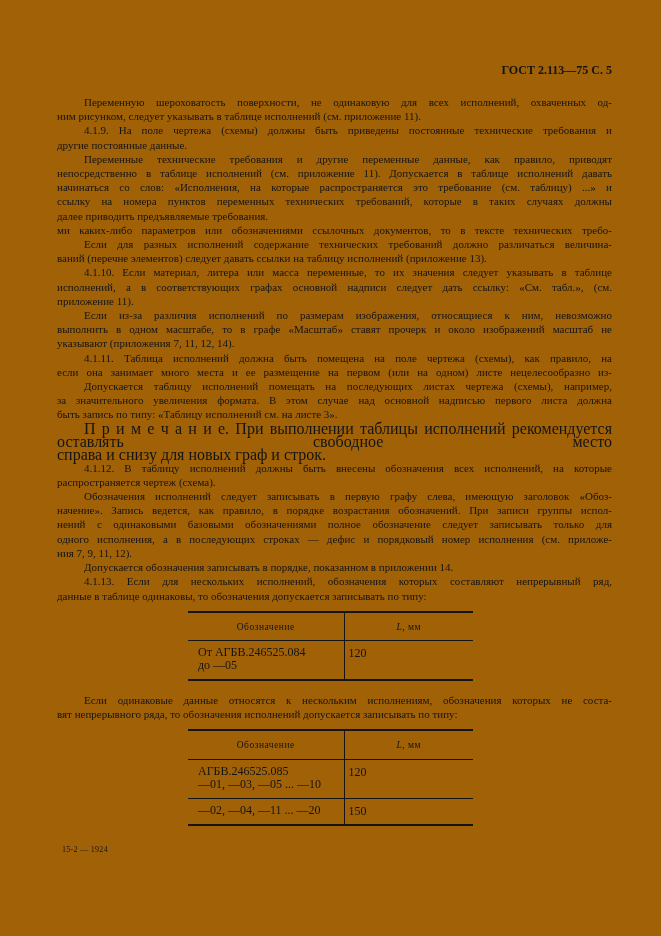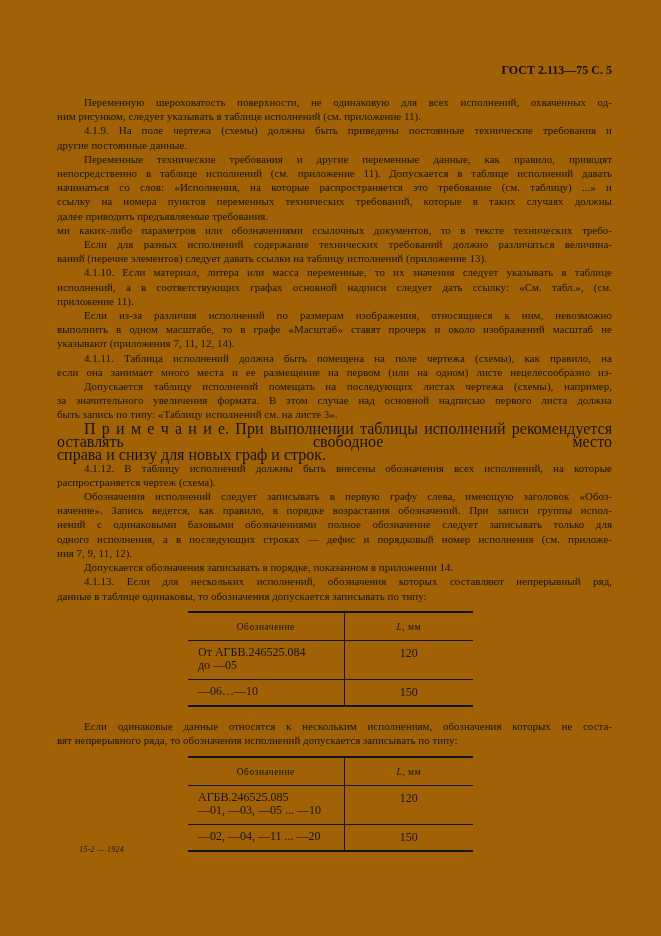--- a/index.html
+++ b/index.html
@@ -46,30 +46,29 @@
   table.gtable thead th {
     border-bottom: 1px solid #141414;
     font-size: 9.5px;
     text-align: center;
     padding: 7px 4px 6px 4px;
     letter-spacing: 0.5px;
   }
   table.gtable tbody td { border-bottom: 1px solid #141414; font-size: 12px; padding: 5px 4px 6px 4px; }
   table.gtable tbody tr:last-child td { border-bottom: none; }
   table.gtable td.col-designation { text-align: left; padding-left: 10px; }
-  table.gtable td.col-value { text-align: center; }
+  table.gtable td.col-value { text-align: left; }
   table.gtable .cell-line { line-height: 13.5px; }
   .col-sym { font-style: italic; }
   .footer {
     position: absolute;
-    left: 79px;
+    left: 62px;
     top: 845px;
     font-size: 8px;
     letter-spacing: 0.3px;
-    font-style: italic;
   }
 </style>
 </head>
 <body>
 
 <div class="page">
   <div class="header">ГОСТ 2.113—75 С. 5</div>
   <div class="content">
       <div class="para normal">
         <div class="line first">Переменную шероховатость поверхности, не одинаковую для всех исполнений, охваченных од-</div>
@@ -140,26 +139,20 @@
           </tr>
         </thead>
         <tbody>
           <tr>
             <td class="col-designation">
               <div class="cell-line">От АГБВ.246525.084</div>
               <div class="cell-line">до —05</div>
             </td>
             <td class="col-value">120</td>
           </tr>
-          <tr>
-            <td class="col-designation">
-              <div class="cell-line">—06…—10</div>
-            </td>
-            <td class="col-value">150</td>
-          </tr>
         </tbody>
       </table>
       <div class="para normal">
         <div class="line first">Если одинаковые данные относятся к нескольким исполнениям, обозначения которых не соста-</div>
         <div class="line last">вят непрерывного ряда, то обозначения исполнений допускается записывать по типу:</div>
       </div>
       <table class="gtable">
         <thead>
           <tr>
             <th class="col-designation">Обозначение</th>

